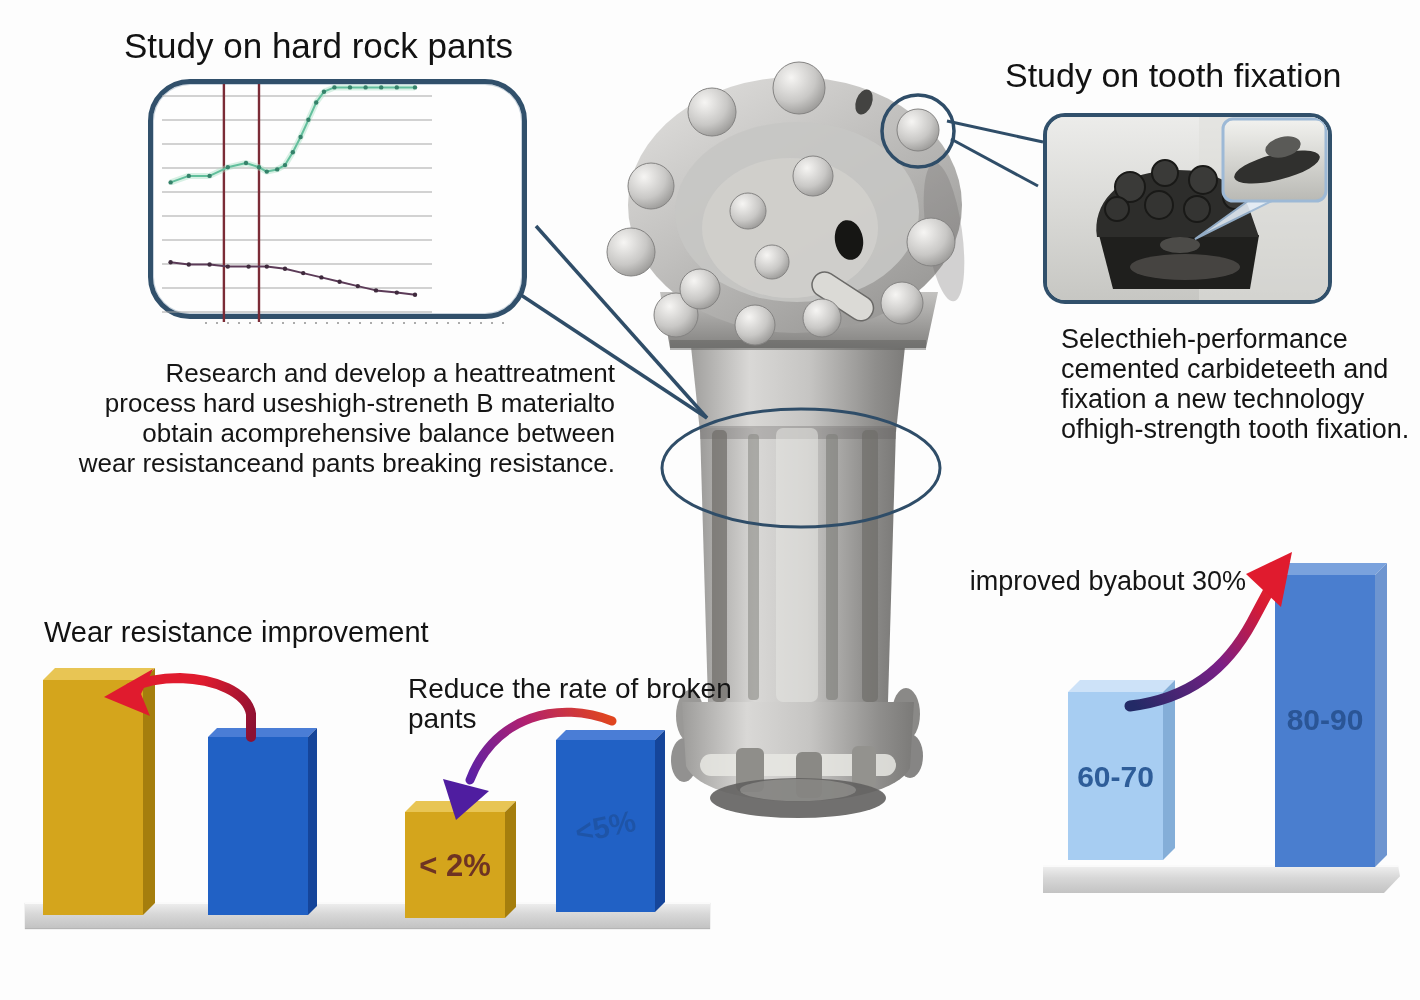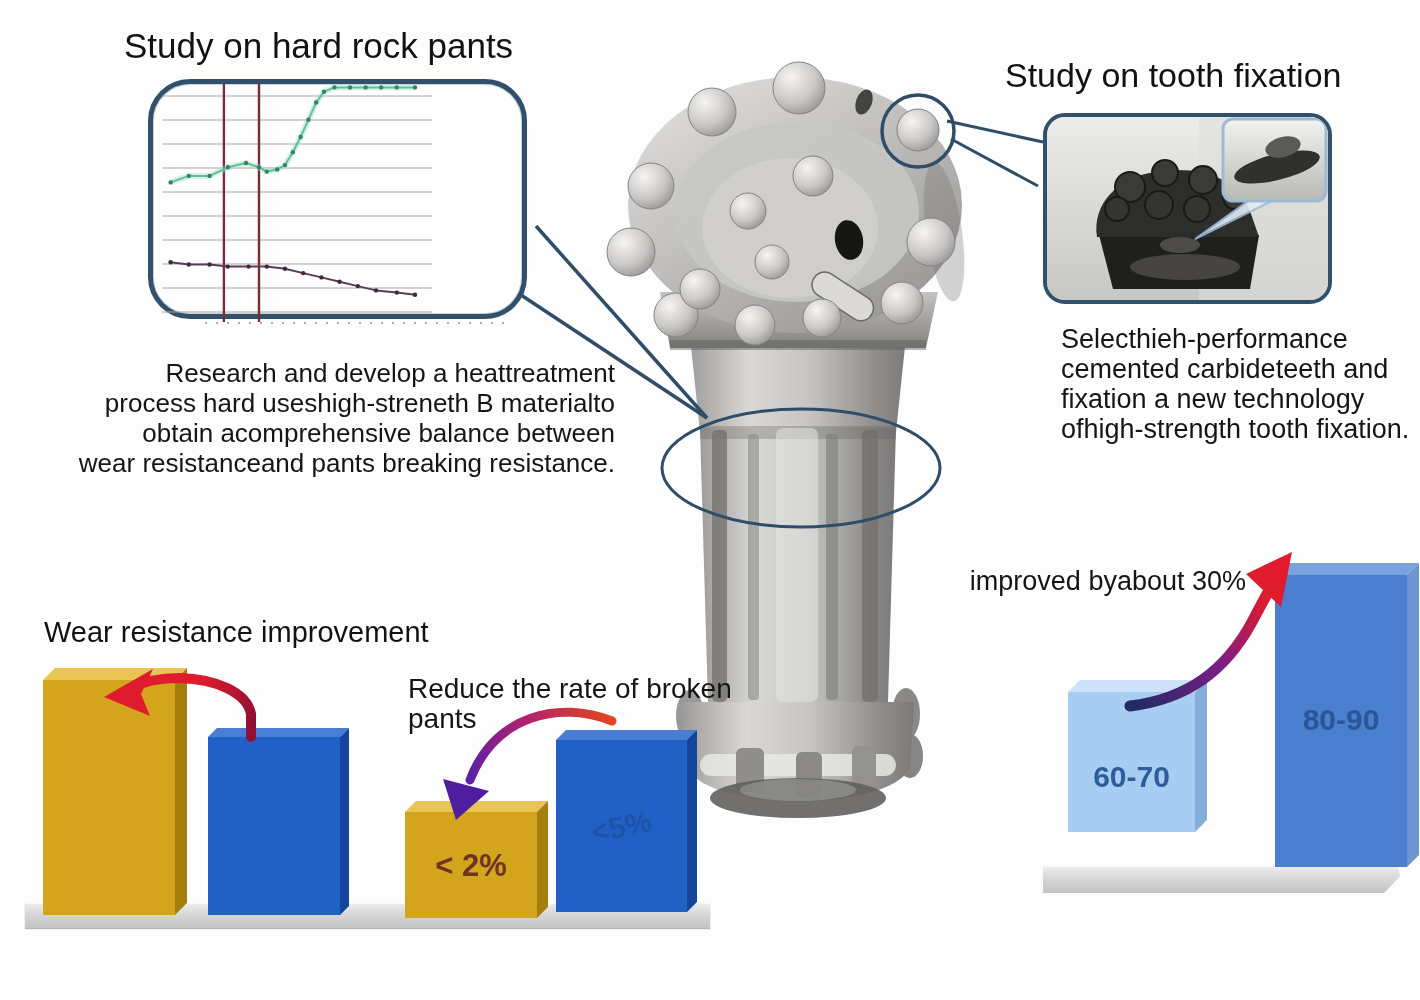--- a/index.html
+++ b/index.html
@@ -7,21 +7,21 @@
          font-family:"Liberation Sans",sans-serif;color:#141414;}
   .abs{position:absolute;}
   .title{position:absolute;font-weight:500;color:#121212;white-space:nowrap;}
   .para{position:absolute;color:#151515;}
   .para.center{text-align:right;}
   .bubble{position:absolute;left:148px;top:79px;width:369px;height:230px;
           border:5px solid #31506b;border-radius:42px;background:#fefefe;
           box-shadow:inset 0 0 0 1px #c9d4de;}
   .photobox{position:absolute;left:1043px;top:113px;width:281px;height:183px;
             border:4px solid #31506b;border-radius:22px;overflow:hidden;background:#d9d9d5;}
-  .bar3d{position:absolute;background:var(--face);padding-left:32px;}
+  .bar3d{position:absolute;background:var(--face);}
   .bar3d::before{content:"";position:absolute;left:0;top:calc(-1 * var(--d));width:100%;height:var(--d);
                  background:var(--top);transform-origin:0 100%;transform:skewX(-45deg);}
   .bar3d::after{content:"";position:absolute;left:100%;top:0;width:var(--d);height:100%;
                 background:var(--side);transform-origin:0 0;transform:skewY(-45deg);}
   .blabel{position:absolute;left:0;right:0;text-align:center;font-weight:600;white-space:nowrap;}
   .blabel.maroon{top:36px;color:#6e3323;font-size:31px;}
   .blabel.watermark{top:70px;color:#1d4a8f;opacity:.55;font-size:30px;transform:rotate(-12deg);}
   .blabel.lightnum{top:68px;color:#2e5d99;font-size:30px;}
   .blabel.darknum{top:128px;color:#2a5596;font-size:30px;}
   .platform{position:absolute;background:linear-gradient(#f1f1f1,#d8d8d8 45%,#c3c3c3);
@@ -231,21 +231,21 @@
   <div class="bar3d" style="left:43px;top:680px;width:100px;height:235px;--d:12px;--face:#d4a51c;--side:#a57e0d;--top:#e8c554;"></div>
   <div class="bar3d" style="left:208px;top:737px;width:100px;height:178px;--d:9px;--face:#2161c5;--side:#15459a;--top:#4a7dd6;"></div>
 
   <div class="bar3d" style="left:405px;top:812px;width:100px;height:106px;--d:11px;--face:#d4a51c;--side:#a57e0d;--top:#e8c554;">
     <span class="blabel maroon">&lt; 2%</span>
   </div>
   <div class="bar3d" style="left:556px;top:740px;width:99px;height:172px;--d:10px;--face:#2161c5;--side:#15459a;--top:#4a7dd6;">
     <span class="blabel watermark">&lt;5%</span>
   </div>
 
-  <div class="bar3d" style="left:1068px;top:692px;width:95px;height:140px;--d:12px;--face:#a7cdf2;--side:#84aed8;--top:#cde2f8;">
+  <div class="bar3d" style="left:1068px;top:692px;width:95px;height:168px;--d:12px;--face:#a7cdf2;--side:#84aed8;--top:#cde2f8;">
     <span class="blabel lightnum">60-70</span>
   </div>
   <div class="bar3d" style="left:1275px;top:575px;width:100px;height:292px;--d:12px;--face:#4a7ecf;--side:#6e95d0;--top:#7aa2dd;">
     <span class="blabel darknum">80-90</span>
   </div>
 
   <svg class="abs" style="left:0;top:0;pointer-events:none;" width="1420" height="1000" viewBox="0 0 1420 1000">
     <defs>
       <linearGradient id="lgRed" gradientUnits="userSpaceOnUse" x1="252" y1="732" x2="140" y2="684">
         <stop offset="0" stop-color="#8c1133"></stop>

